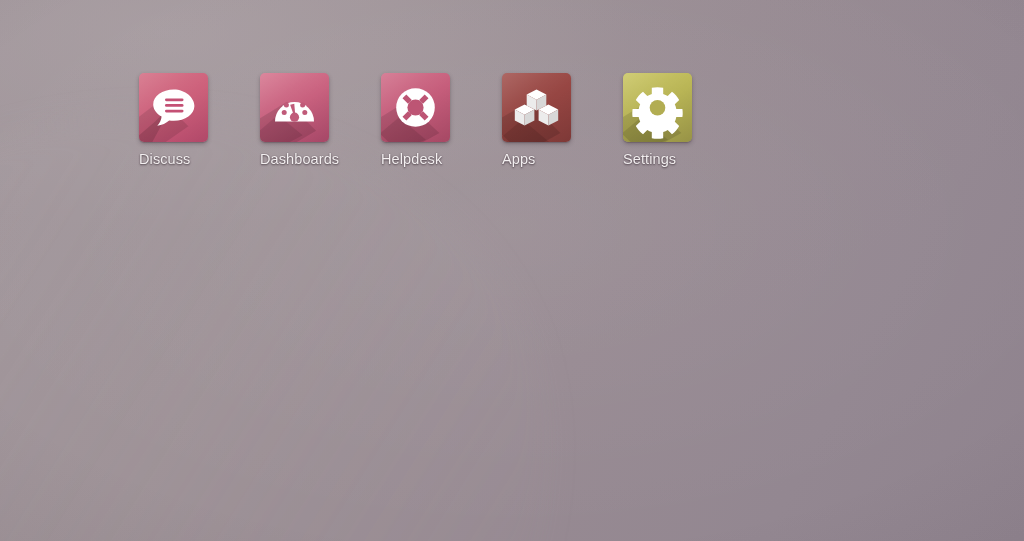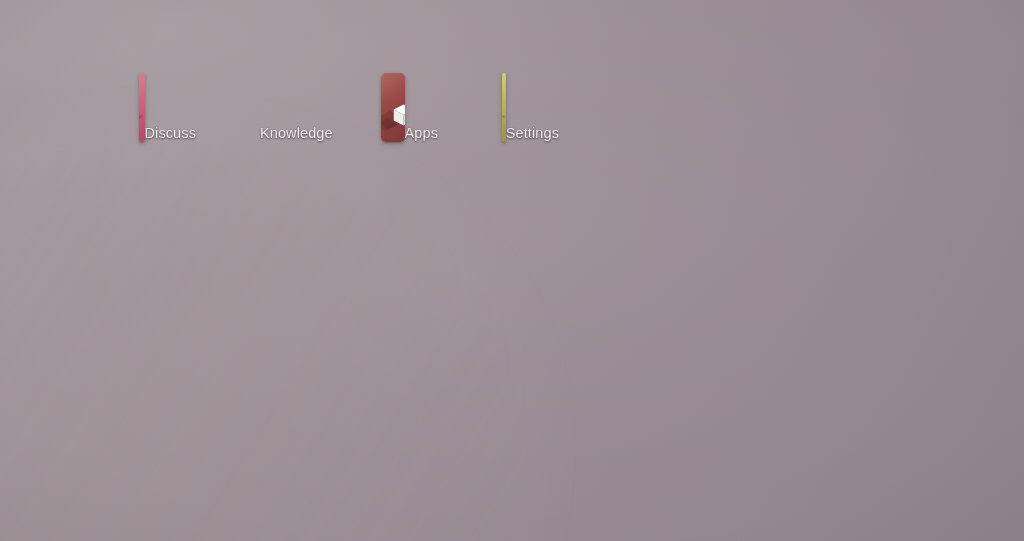--- a/index.html
+++ b/index.html
@@ -67,22 +67,22 @@
     width: 1024px;
     display: flex;
     justify-content: flex-start;
     padding-left: 139px;
     box-sizing: border-box;
   }
   .app-shortcut {
     width: 57px;
     margin-right: 64px;
     display: flex;
-    flex-direction: row;
-    align-items: flex-end;
+    flex-direction: column;
+    align-items: flex-start;
     cursor: pointer;
   }
   .app-shortcut:last-child { margin-right: 14px; }
 
   .tile {
     position: relative;
     width: 69px;
     height: 69px;
     border-radius: 5px;
     overflow: hidden;
@@ -163,23 +163,43 @@
         <svg class="tile-glyph" viewBox="0 0 69 69">
           <path d="M15 48.5a19.5 19.5 0 1 1 39 0z" fill="#ffffff"></path>
           <circle cx="24.2" cy="39.6" r="2.5" fill="#c05a79"></circle>
           <circle cx="26.4" cy="32.1" r="2.5" fill="#c05a79"></circle>
           <circle cx="42.6" cy="32.1" r="2.5" fill="#c05a79"></circle>
           <circle cx="44.8" cy="39.6" r="2.5" fill="#c05a79"></circle>
           <path d="M34.5 48.2l-2.1-17.2 4.2 0z" fill="#c05a79" transform="rotate(-12 34.5 42)"></path>
           <circle cx="34.5" cy="44.2" r="4.6" fill="#c05a79"></circle>
         </svg>
       </div>
-      <div class="app-label">Knowledge</div>
-    </div>
-
+      <div class="app-label">Dashboards</div>
+    </div>
+
+    <div class="app-shortcut">
+      <div class="tile" style="background:linear-gradient(160deg,#cf6884 0%,#c35b79 50%,#b8506f 100%);">
+        <svg class="tile-longshadow" viewBox="0 0 69 69">
+          <polygon points="22,22 52,50 18,69 -10,42" fill="rgba(0,0,0,0.12)"></polygon>
+          <polygon points="16,36 40,56 8,69 -10,58" fill="rgba(0,0,0,0.10)"></polygon>
+        </svg>
+        <div class="tile-gloss"></div>
+        <svg class="tile-glyph" viewBox="0 0 69 69">
+          <circle cx="34.5" cy="34.5" r="19.3" fill="#ffffff"></circle>
+          <circle cx="34.5" cy="34.5" r="8.1" fill="#bd5574"></circle>
+          <g stroke="#bd5574" stroke-width="5.4" stroke-linecap="butt">
+            <line x1="23.4" y1="23.4" x2="28.9" y2="28.9"></line>
+            <line x1="45.6" y1="23.4" x2="40.1" y2="28.9"></line>
+            <line x1="23.4" y1="45.6" x2="28.9" y2="40.1"></line>
+            <line x1="45.6" y1="45.6" x2="40.1" y2="40.1"></line>
+          </g>
+        </svg>
+      </div>
+      <div class="app-label">Helpdesk</div>
+    </div>
 
     <div class="app-shortcut">
       <div class="tile" style="background:linear-gradient(160deg,#9e4b47 0%,#954542 50%,#8c3f3d 100%);">
         <svg class="tile-longshadow" viewBox="0 0 69 69">
           <polygon points="24,22 52,50 18,69 -10,42" fill="rgba(0,0,0,0.13)"></polygon>
           <polygon points="18,38 42,58 10,69 -8,60" fill="rgba(0,0,0,0.10)"></polygon>
         </svg>
         <div class="tile-gloss"></div>
         <svg class="tile-glyph" viewBox="0 0 69 69">
 

